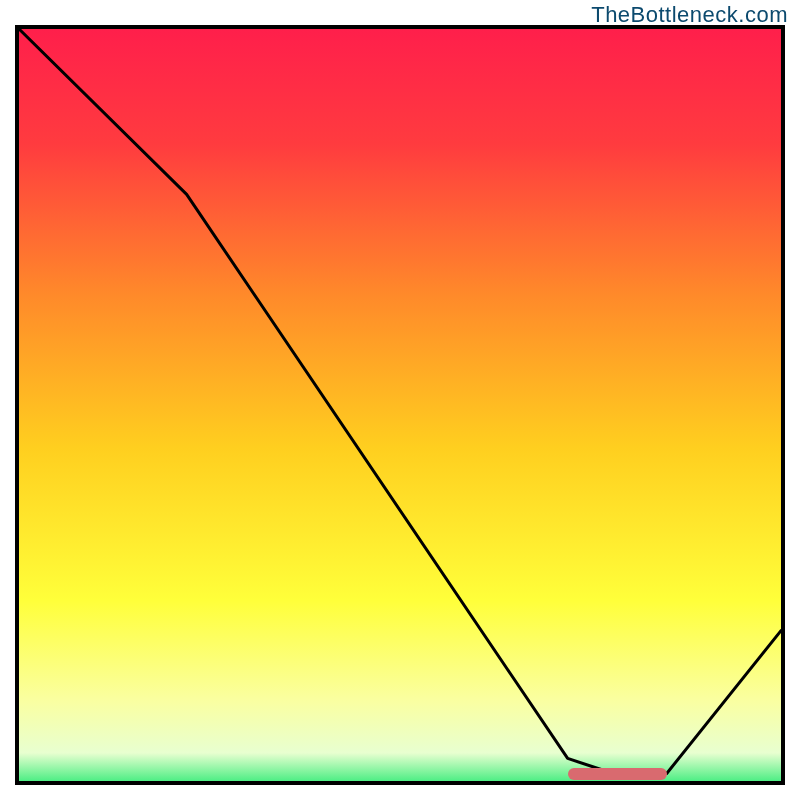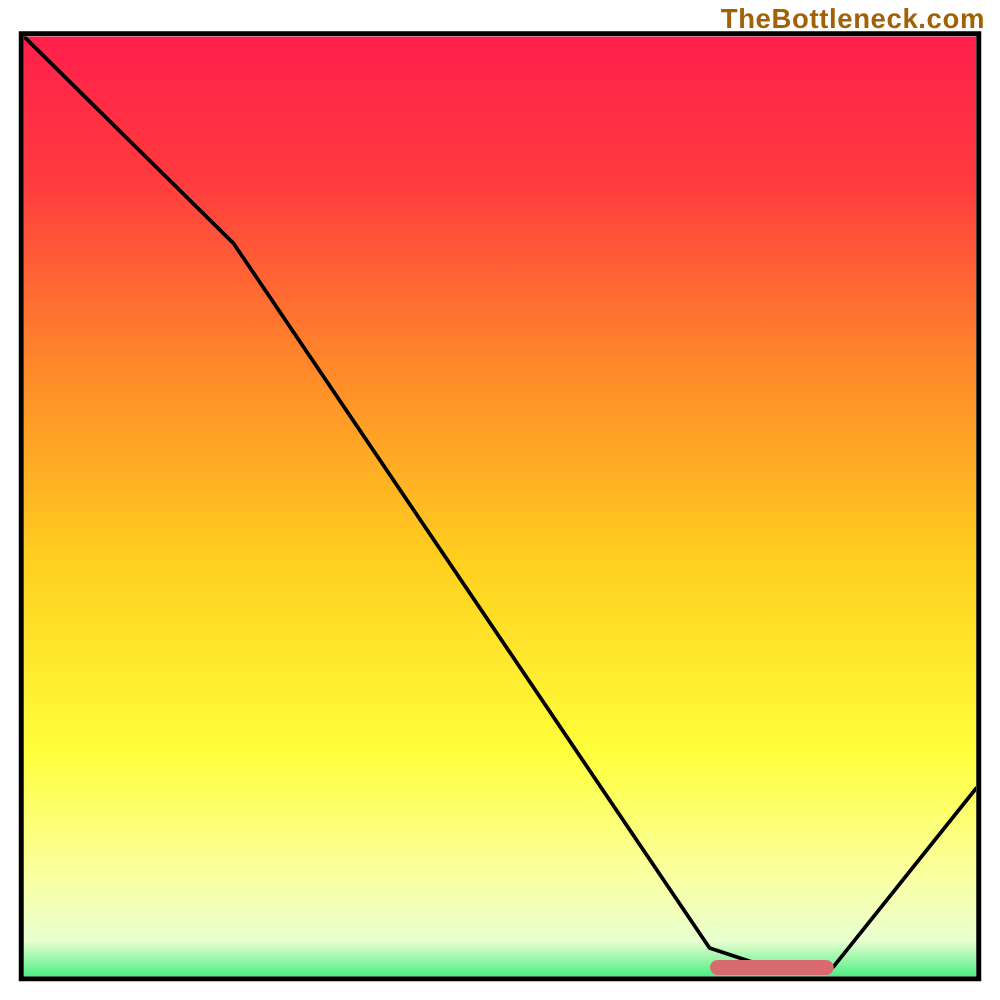--- a/index.html
+++ b/index.html
@@ -14,22 +14,22 @@
   .container {
     position: relative;
     width: 800px;
     height: 800px;
   }
   .watermark {
     position: absolute;
     top: 2px;
     right: 12px;
     font-size: 22px;
-    font-weight: bold;
-    color: #a16207;
+    font-weight: normal;
+    color: #0c4a6e;
     letter-spacing: 0.5px;
   }
   .chart-box {
     position: absolute;
     left: 15px;
     top: 25px;
     width: 770px;
     height: 760px;
     border: 4px solid #000;
     box-sizing: border-box;

